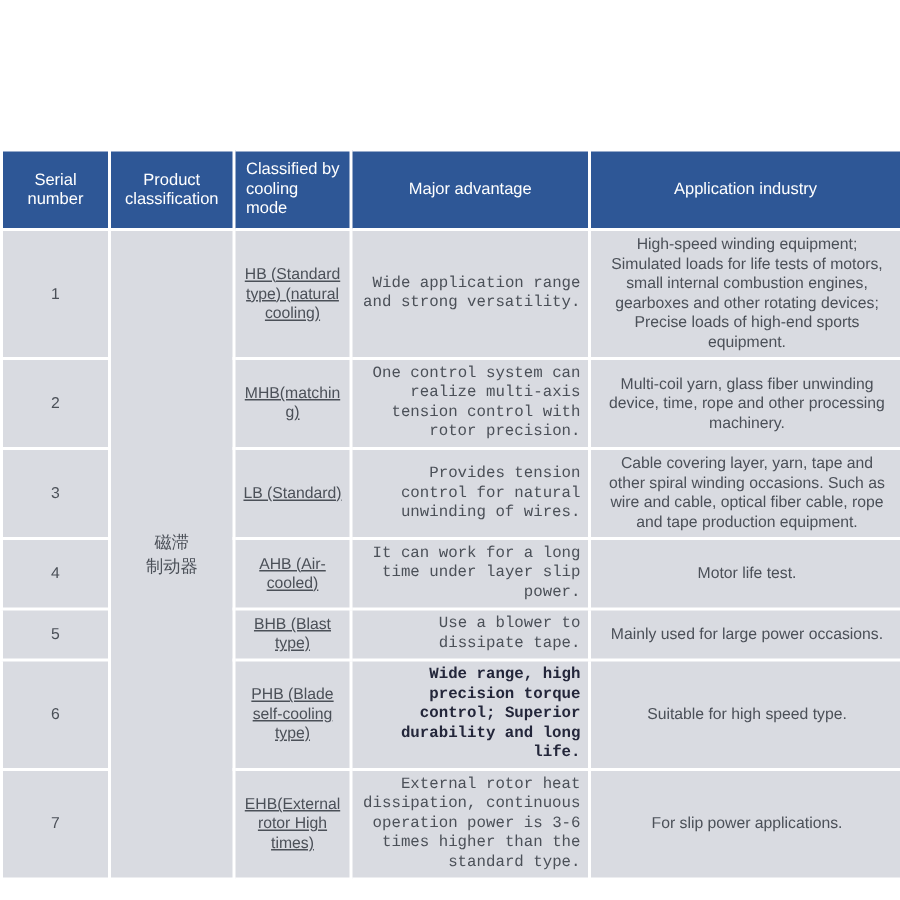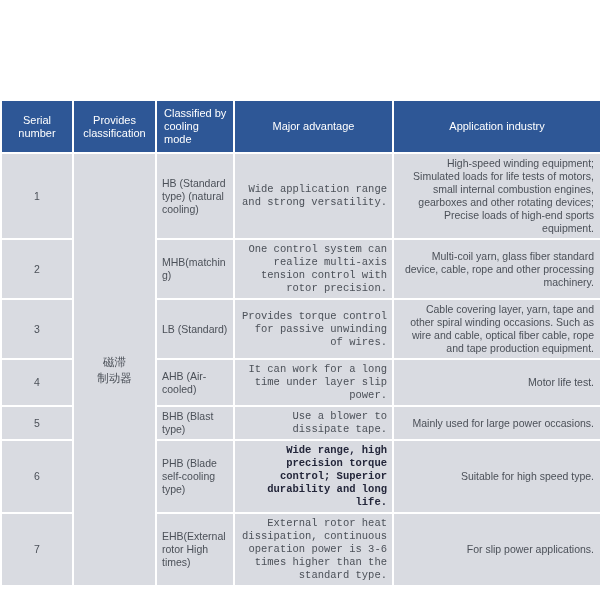--- a/index.html
+++ b/index.html
@@ -52,31 +52,32 @@
     color: var(--body-text, #4b5058);
   }
   td.serial-cell { text-align: center; }
   td.classification-cell {
     text-align: center;
     white-space: pre-line;
     font-size: 11.5px;
     line-height: 16px;
   }
   td.cooling-cell {
-    text-align: left;
+    text-align: center;
     word-break: break-word;
     overflow-wrap: anywhere;
+    text-decoration: underline;
   }
   td.advantage-cell { text-align: right; font-family: Liberation Mono, monospace; }
   td.advantage-cell.bold {
     font-weight: 700;
     color: var(--bold-text, #23263a);
   }
   td.application-cell {
-    text-align: right;
+    text-align: center;
     padding-left: 8px;
     padding-right: 6px;
   }
   
   tbody tr.r0 td { height: 80px; }
   tbody tr.r1 td { height: 47px; }
   tbody tr.r2 td { height: 55px; }
   tbody tr.r3 td { height: 32px; }
   tbody tr.r4 td { height: 32px; }
   tbody tr.r5 td { height: 44px; }
@@ -90,45 +91,45 @@
     <colgroup>
       <col style="width:72px">
       <col style="width:83px">
       <col style="width:78px">
       <col style="width:159px">
       <col style="width:208px">
     </colgroup>
     <thead>
       <tr>
         <th>Serial number</th>
-        <th>Provides classification</th>
+        <th>Product classification</th>
         <th class="th-cooling">Classified by cooling mode</th>
         <th>Major advantage</th>
         <th>Application industry</th>
       </tr>
     </thead>
     <tbody id="table-body">
         <tr class="r0">
           <td class="serial-cell">1</td>
           <td class="classification-cell" rowspan="7">磁滞
 制动器</td>
           <td class="cooling-cell">HB (Standard type) (natural cooling)</td>
           <td class="advantage-cell">Wide application range and strong versatility.</td>
           <td class="application-cell">High-speed winding equipment; Simulated loads for life tests of motors, small internal combustion engines, gearboxes and other rotating devices; Precise loads of high-end sports equipment.</td>
         </tr>
         <tr class="r1">
           <td class="serial-cell">2</td>
           <td class="cooling-cell">MHB(matching)</td>
           <td class="advantage-cell">One control system can realize multi-axis tension control with rotor precision.</td>
-          <td class="application-cell">Multi-coil yarn, glass fiber standard device, cable, rope and other processing machinery.</td>
+          <td class="application-cell">Multi-coil yarn, glass fiber unwinding device, time, rope and other processing machinery.</td>
         </tr>
         <tr class="r2">
           <td class="serial-cell">3</td>
           <td class="cooling-cell">LB (Standard)</td>
-          <td class="advantage-cell">Provides torque control for passive unwinding of wires.</td>
+          <td class="advantage-cell">Provides tension control for natural unwinding of wires.</td>
           <td class="application-cell">Cable covering layer, yarn, tape and other spiral winding occasions. Such as wire and cable, optical fiber cable, rope and tape production equipment.</td>
         </tr>
         <tr class="r3">
           <td class="serial-cell">4</td>
           <td class="cooling-cell">AHB (Air-cooled)</td>
           <td class="advantage-cell">It can work for a long time under layer slip power.</td>
           <td class="application-cell">Motor life test.</td>
         </tr>
         <tr class="r4">
           <td class="serial-cell">5</td>

